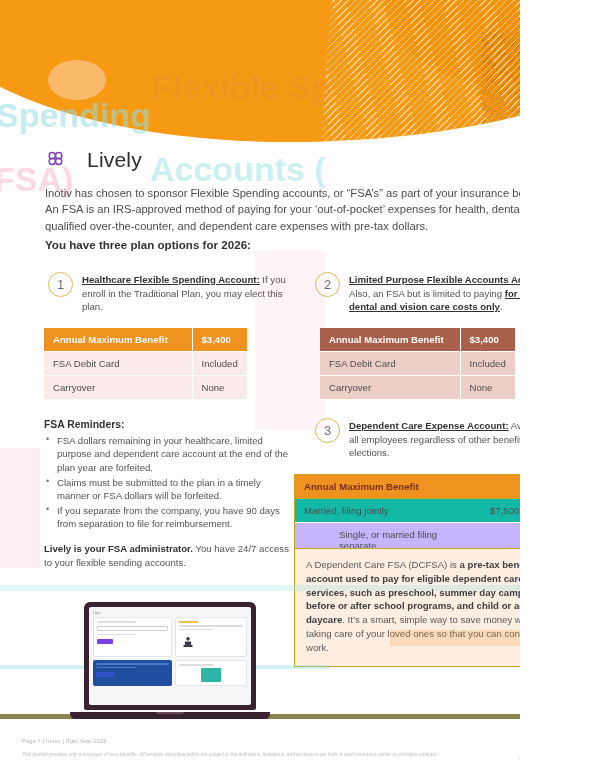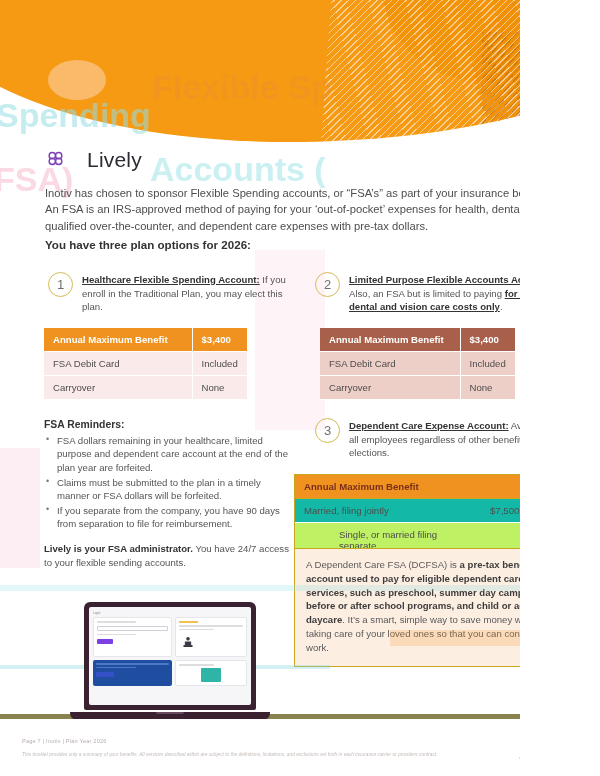--- a/index.html
+++ b/index.html
@@ -114,21 +114,21 @@
   .t1 td:first-child { width: 148px; border-right: 1.5px solid #fff; }
 
   .t2 .hdr td { background: #a8604b; color:#fff; }
   .t2 td { background: #edcfc8; color:#4d4d4d; border-bottom: 1.5px solid #fff; }
   .t2 td:first-child { width: 140px; border-right: 1.5px solid #fff; }
 
   .t3 { border: 1.5px solid #c9a61e; }
   .t3 table { width: 100%; }
   .t3 .hdr td { background: #f0921f; color: #7a2f1c; border-bottom: 1.5px solid #c9a61e; }
   .t3 td { background: #14b8a6; color:#4d4d4d; border-bottom: 1.2px solid #fff; }
-  .t3 tr:nth-child(3) td { background: #bef264; padding-left: 44px; }
+  .t3 tr:nth-child(3) td { background: #c4b5fd; padding-left: 44px; }
   .t3 td.val { text-align: left; width: 86px; }
 
   .dcfsa {
     position:absolute; left: 294px; top: 548px; width: 274px;
     border: 1.5px solid #c9a61e; background: #fdeee2;
     padding: 9px 11px 11px 11px;
     font-size: 9.6px; line-height: 1.44; color: #5a5a5a;
   }
   .dcfsa b { color: #3d3d3d; font-weight: 700; }
 

